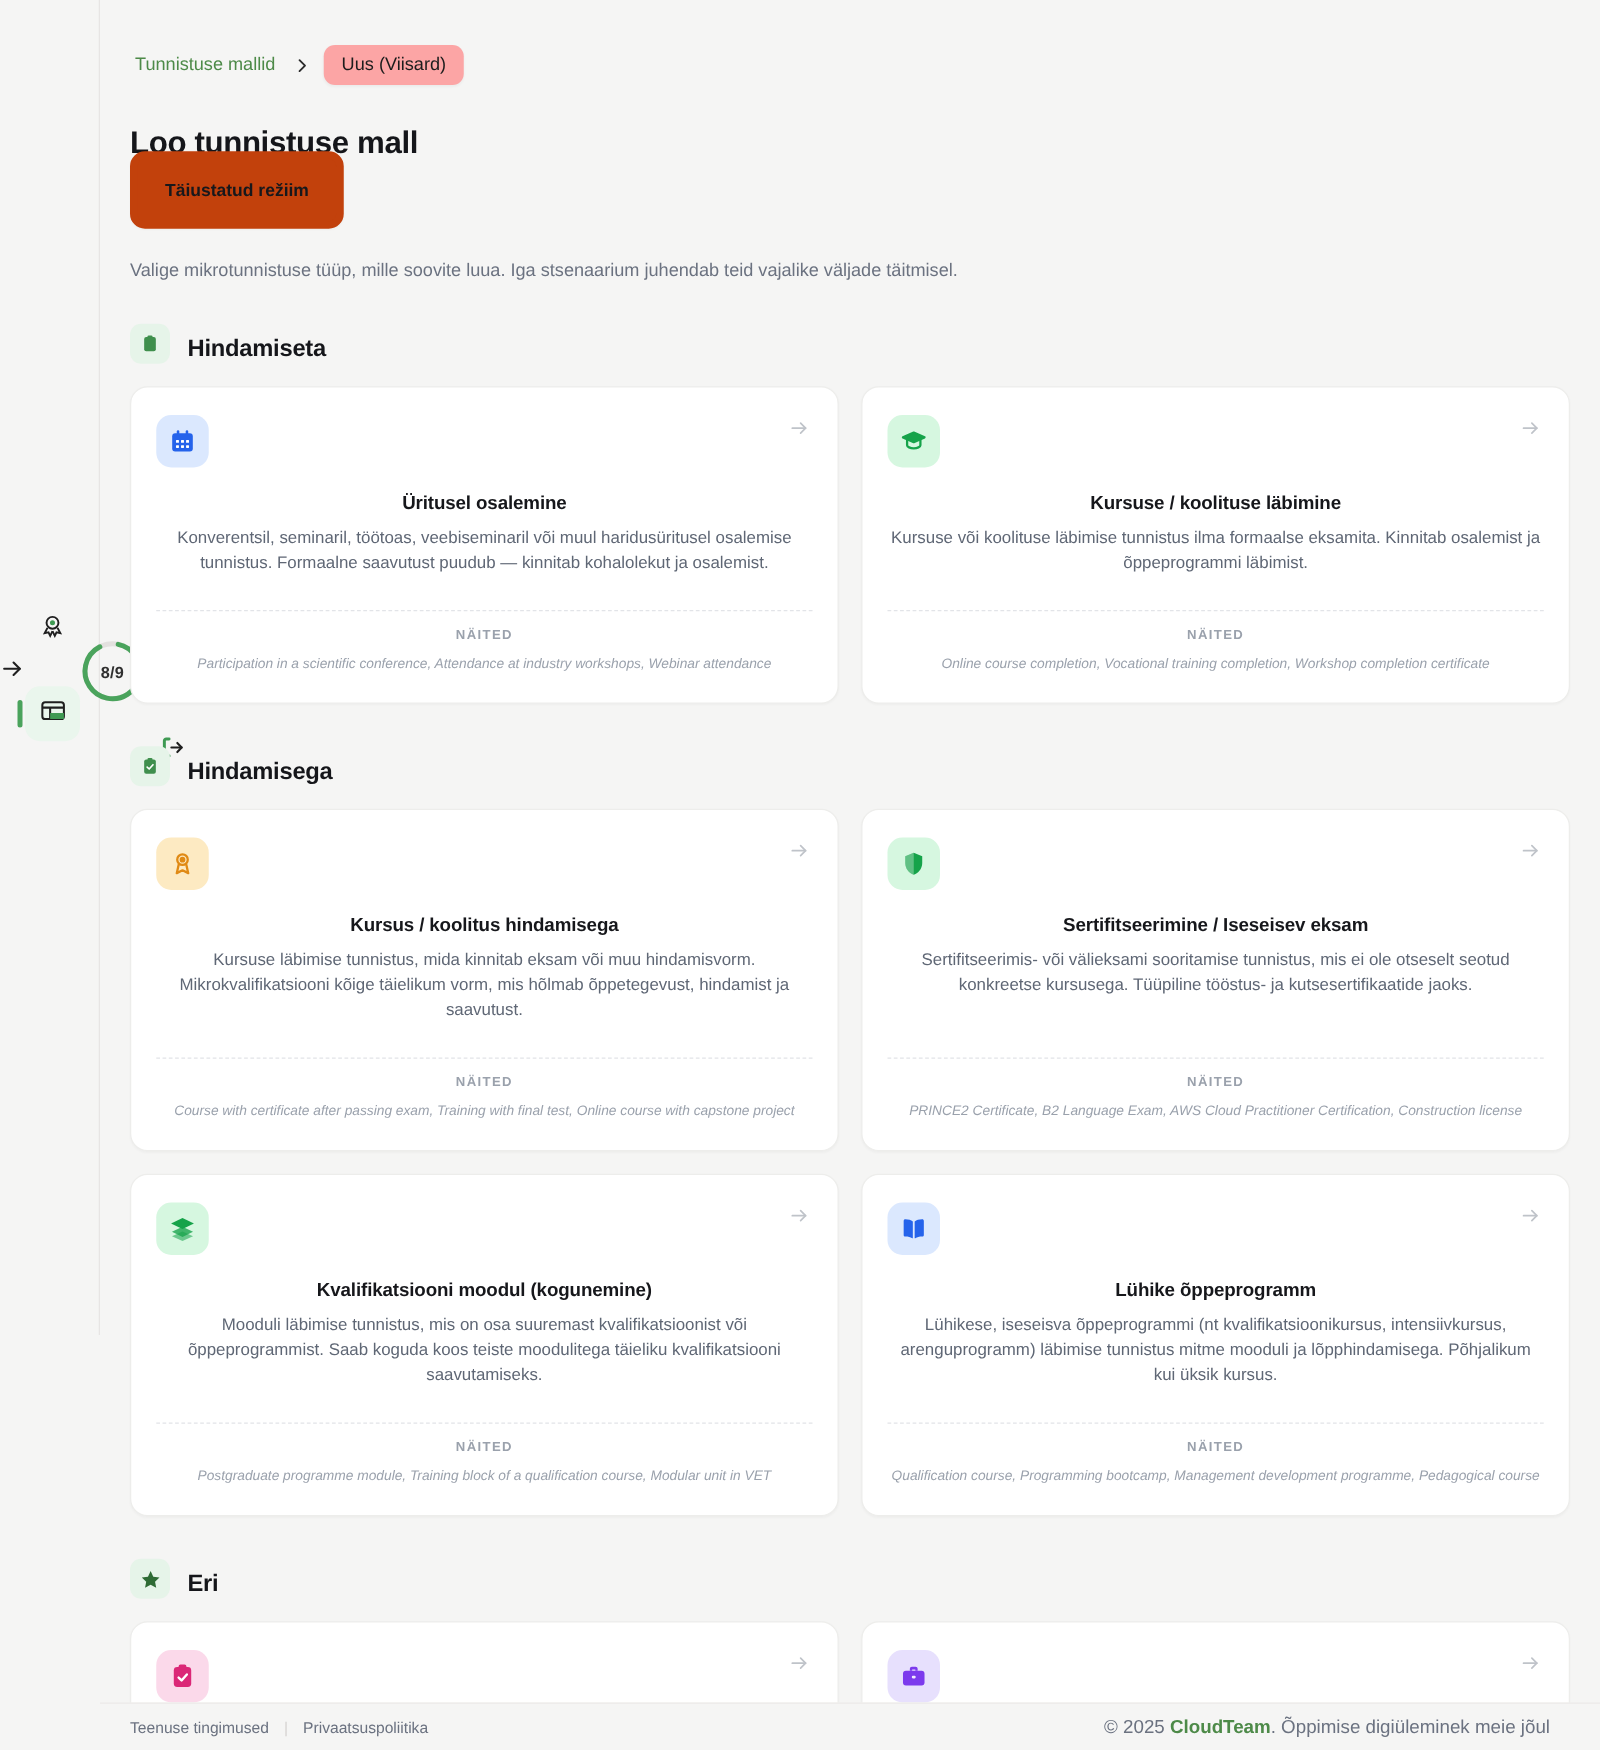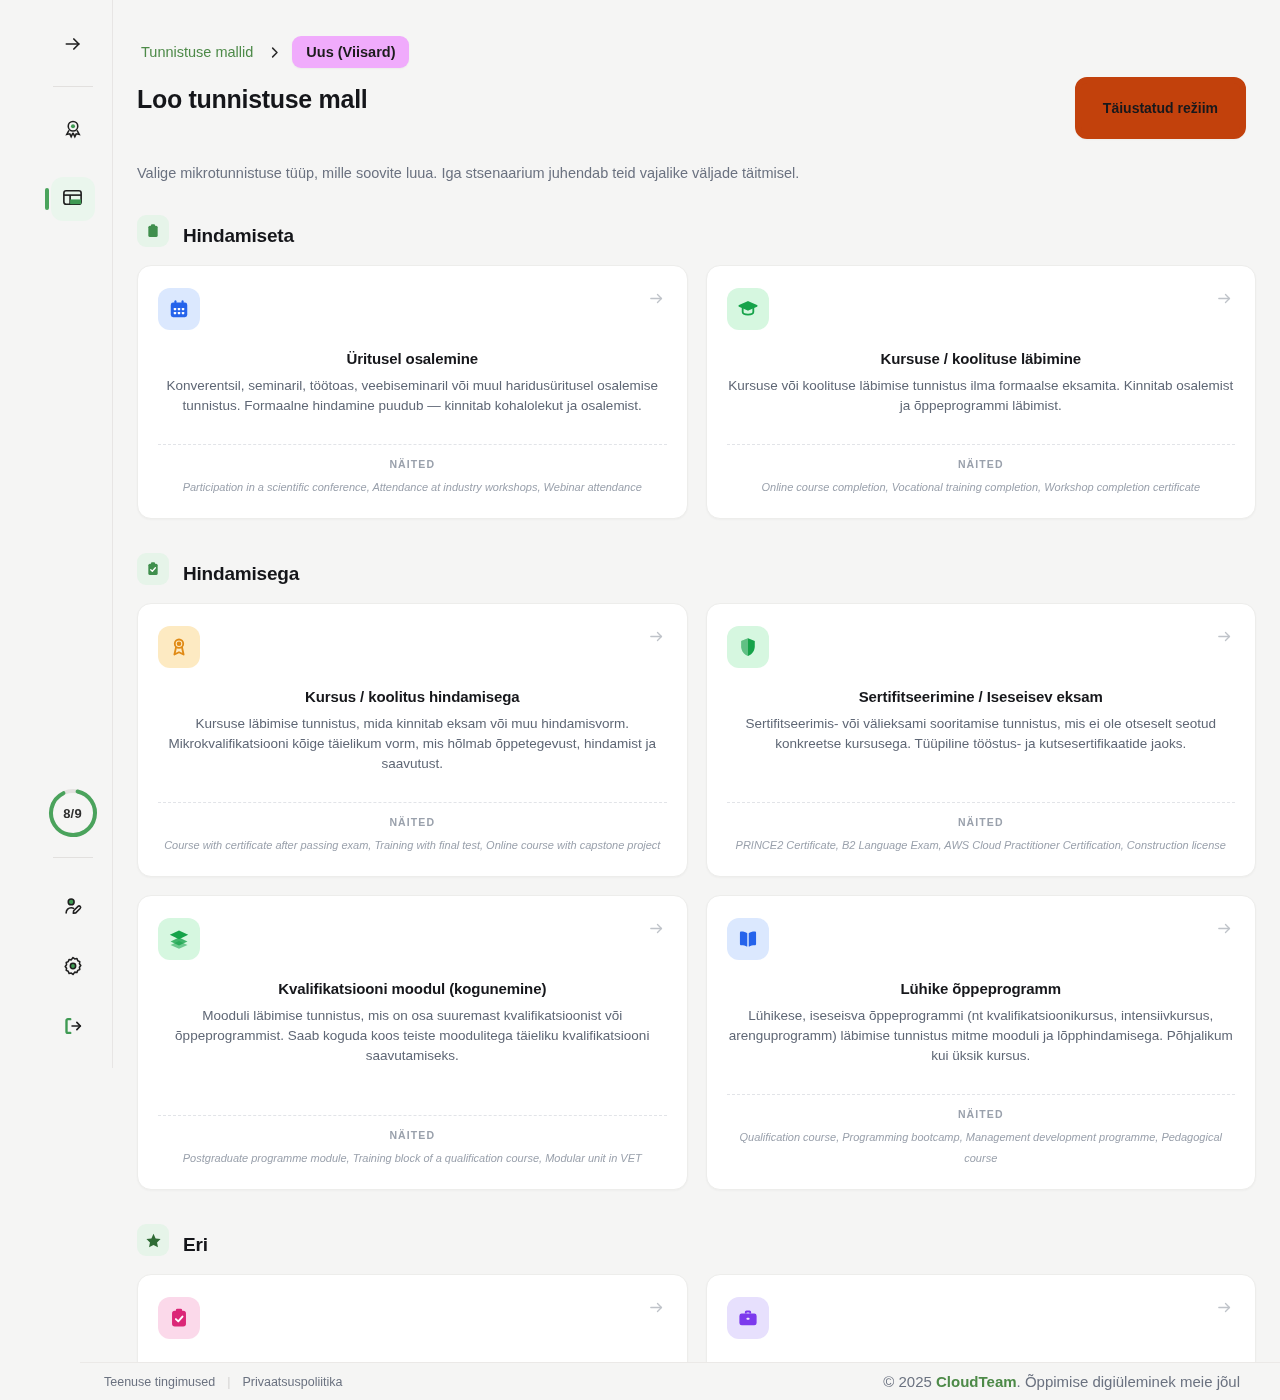--- a/index.html
+++ b/index.html
@@ -9,24 +9,23 @@
     background: #f5f5f4;
     overflow: hidden;
   }
   .app { display: flex; width: 1280px; height: 1400px; position: relative; }
 
   
   .sidebar {
     width: 80px; height: 1068px;
     background: #f5f5f4;
     border-right: 1px solid #e7e5e4;
-    display: flex; flex-direction: column; align-items: center;
+    display: flex; align-items: center;
     padding-top: 24px; padding-bottom: 18px;
     flex: 0 0 80px;
-    margin-left: 33px;
   }
   .rail-btn {
     width: 44px; height: 44px; border-radius: 12px;
     display: flex; align-items: center; justify-content: center;
     position: relative; cursor: pointer; background: transparent;
   }
   .rail-btn.active { background: #eaf6ed; }
   .rail-btn.active::before {
     content: ""; position: absolute; left: -6px; top: 11px;
     width: 4px; height: 22px; border-radius: 2px; background: #4aa35c;
@@ -45,25 +44,25 @@
   .main {
     flex: 1 1 auto; height: 1400px; position: relative;
     padding: 36px 24px 0 24px; overflow: hidden;
   }
   .breadcrumb { display: flex; align-items: center; gap: 6px; height: 32px; }
   .crumb-link {
     font-size: 14.5px; color: #4d8a48; cursor: pointer; padding: 3px 4px; font-weight: 400;
   }
   .crumb-sep { color: #2b2b2b; display: flex; align-items: center; padding: 0 4px; }
   .crumb-current {
-    font-size: 14.5px; color: #1c1c1c; background: #f0abfc;
-    border-radius: 9px; padding: 8px 14px; font-weight: 700;
+    font-size: 14.5px; color: #1c1c1c; background: #fca5a5;
+    border-radius: 9px; padding: 8px 14px; font-weight: 400;
     box-shadow: 0 1px 2px rgba(0,0,0,.04);
   }
-  .title-row { display: flex; align-items: flex-start; justify-content: space-between; margin-top: 17px; }
+  .title-row { display: flex; align-items: flex-start; justify-content: flex-start; margin-top: 32px; flex-direction: column; }
   .page-title { font-size: 25px; font-weight: 700; color: #15161a; letter-spacing: -.3px; }
   .adv-btn {
     background: #c2410c; border: 6px solid #c2410c; border-radius: 12px;
     font-size: 14px; font-weight: 600; color: #17181c;
     padding: 17px 22px; cursor: pointer; white-space: nowrap;
     box-shadow: 0 1px 2px rgba(0,0,0,.03);
     margin-top: -8px; margin-right: 10px;
     font-family: Liberation Sans, sans-serif;
   }
   .subtitle { font-size: 14.5px; color: #6b7280; margin-top: 26px; }
@@ -238,21 +237,21 @@
                     <rect x="10.7" y="15.4" width="2.6" height="2.4" rx=".5"></rect>
                     <rect x="15.1" y="15.4" width="2.6" height="2.4" rx=".5"></rect>
                   </g>
                 </svg>
               </span>
               <span class="card-arrow"><svg width="17" height="17" viewBox="0 0 24 24" fill="none" stroke="currentColor" stroke-width="1.9" stroke-linecap="round" stroke-linejoin="round">
                   <line x1="4" y1="12" x2="19" y2="12"></line>
                   <polyline points="13.4 6.4 19 12 13.4 17.6"></polyline>
                 </svg></span>
               <div class="card-title">Üritusel osalemine</div>
-              <div class="card-desc">Konverentsil, seminaril, töötoas, veebiseminaril või muul haridusüritusel osalemise tunnistus. Formaalne hindamine puudub — kinnitab kohalolekut ja osalemist.</div>
+              <div class="card-desc">Konverentsil, seminaril, töötoas, veebiseminaril või muul haridusüritusel osalemise tunnistus. Formaalne saavutust puudub — kinnitab kohalolekut ja osalemist.</div>
               <div class="card-spacer"></div>
               <div class="card-sep"></div>
               <div class="ex-label">NÄITED</div>
               <div class="ex-text">Participation in a scientific conference, Attendance at industry workshops, Webinar attendance</div>
             </div>
             <div class="card">
               <span class="card-icon" style="background:#d6f7e0">
                 <svg width="22" height="22" viewBox="0 0 24 24" fill="none" stroke="#16a34a" stroke-width="2" stroke-linecap="round" stroke-linejoin="round">
                   <path d="M2.6 8.6 12 4.4l9.4 4.2L12 12.8z" fill="#16a34a"></path>
                   <path d="M6.2 10.8v4.6c0 1.5 2.6 2.8 5.8 2.8s5.8-1.3 5.8-2.8v-4.6"></path>

